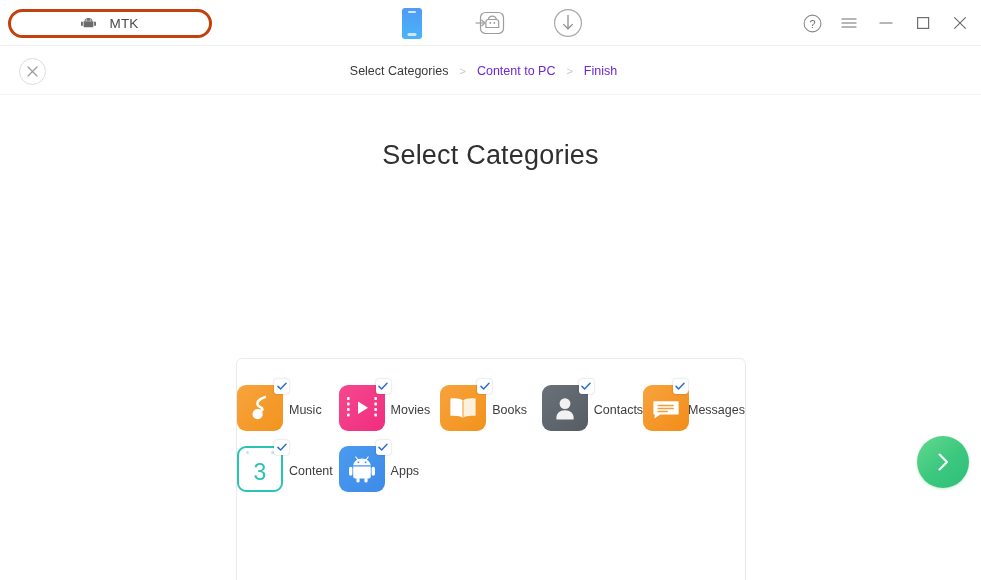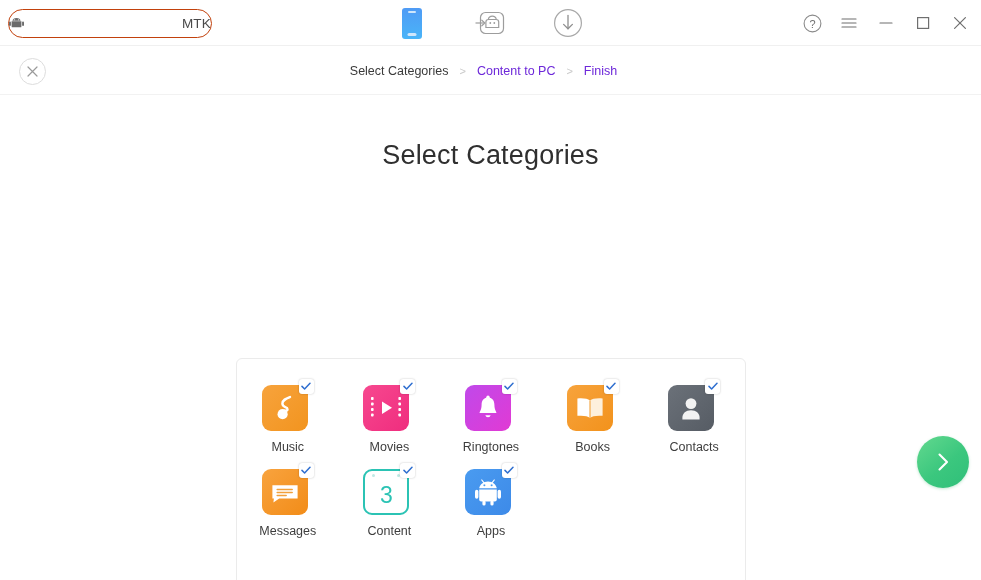--- a/index.html
+++ b/index.html
@@ -14,24 +14,24 @@
   .titlebar {
     position: relative;
     height: 46px;
     background: #ffffff;
     border-bottom: 1px solid #f0f0f0;
   }
   .device-tab {
     position: absolute;
     left: 8px; top: 9px;
     width: 204px; height: 29px;
-    border: 1px solid #c2410c;
+    border: 3px solid #c2410c;
     border-radius: 15px;
     background: #fff;
-    display: flex; align-items: center; justify-content: space-between;
+    display: flex; align-items: center; justify-content: center;
     gap: 13px;
   }
   .device-tab .lbl { font-size: 13.5px; color: #4a4a4a; letter-spacing: .2px; }
   .android-mini { display: block; }
 
   .tb-icons {
     position: absolute;
     left: 395px; top: 0; height: 46px;
     display: flex; align-items: center; gap: 44px;
   }
@@ -95,21 +95,21 @@
     left: 236px; top: 218px;
     width: 510px; height: 230px;
     border: 1px solid #ebebeb;
     border-radius: 6px;
     background: #fff;
     padding: 20px 0 0 0;
   }
   .grid { display: flex; flex-wrap: wrap; }
   .cat {
     width: 20%;
-    display: flex; flex-direction: column; align-items: center;
+    display: flex; flex-direction: row; align-items: center;
     margin-bottom: 9px;
   }
   .cat-icon-wrap { position: relative; width: 52px; height: 52px; }
   .cat-icon {
     width: 46px; height: 46px; border-radius: 9px;
     display: flex; align-items: center; justify-content: center;
     position: absolute; left: 0; top: 6px;
   }
   .badge {
     position: absolute; right: 0; top: 0;
@@ -278,37 +278,20 @@
           </div>
           <div class="badge">
             <svg width="10" height="9" viewBox="0 0 10 9">
                 <path d="M1 4.4 3.6 7 9 1.2" fill="none" stroke="#2f6fd0" stroke-width="1.5" stroke-linecap="round" stroke-linejoin="round"></path>
               </svg>
           </div>
         </div>
         <div class="cat-label">Movies</div>
       </div>
 
-      <div class="cat">
-        <div class="cat-icon-wrap">
-          <div class="cat-icon ic-ring">
-            <svg width="24" height="26" viewBox="0 0 24 26">
-              <path d="M12 2.6c-4 0-6.4 2.9-6.4 7.2 0 5.2-2 6.6-2 8.2h16.8c0-1.6-2-3-2-8.2 0-4.3-2.4-7.2-6.4-7.2z" fill="#fff"></path>
-              <circle cx="12" cy="2.2" r="1.7" fill="#fff"></circle>
-              <path d="M9.3 20.2a2.8 2.8 0 0 0 5.4 0z" fill="#fff"></path>
-            </svg>
-          </div>
-          <div class="badge">
-            <svg width="10" height="9" viewBox="0 0 10 9">
-                <path d="M1 4.4 3.6 7 9 1.2" fill="none" stroke="#2f6fd0" stroke-width="1.5" stroke-linecap="round" stroke-linejoin="round"></path>
-              </svg>
-          </div>
-        </div>
-        <div class="cat-label">Ringtones</div>
-      </div>
 
       <div class="cat">
         <div class="cat-icon-wrap">
           <div class="cat-icon ic-books">
             <svg width="30" height="24" viewBox="0 0 30 24">
               <path d="M15 4.6C12.6 2.6 9 2 2.4 2.4v17.4C9 19.4 12.6 20 15 22z" fill="#fff"></path>
               <path d="M15 4.6C17.4 2.6 21 2 27.6 2.4v17.4C21 19.4 17.4 20 15 22z" fill="#fdf0dc"></path>
               <path d="M15 4.6V22" stroke="#f2a33c" stroke-width="1.1"></path>
             </svg>
           </div>

